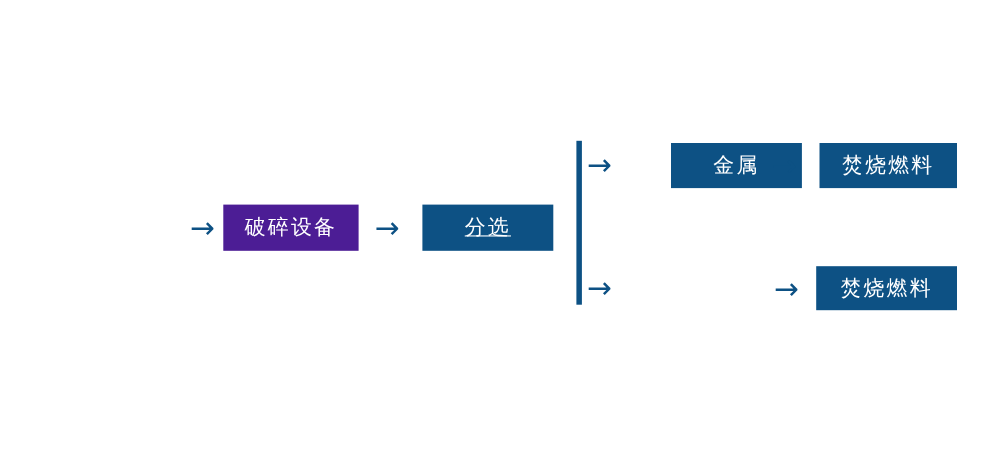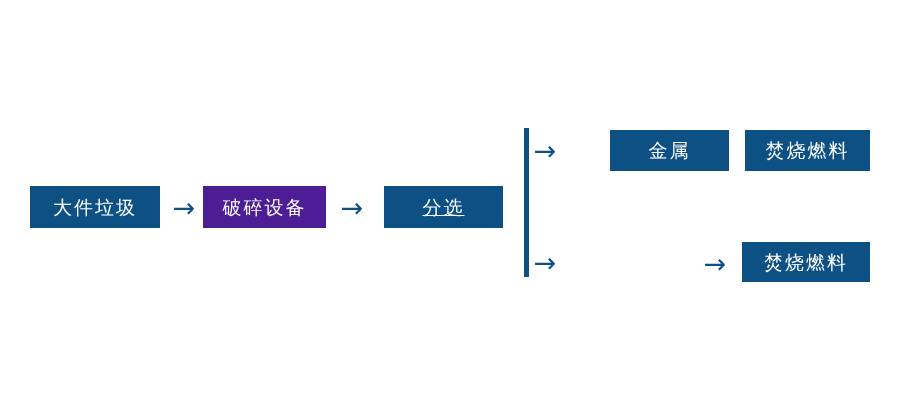--- a/index.html
+++ b/index.html
@@ -66,23 +66,20 @@
     display: flex;
     align-items: center;
     justify-content: center;
   }
 </style>
 </head>
 <body>
 
 <div id="flow-canvas">
 
-  <div class="node blue" style="left:30px; top:186px; width:130px; height:42px;">
-    <span>大件垃圾</span>
-  </div>
 
   <div class="arrow" style="left:165px; top:191px; width:38px; height:32px;">→</div>
 
   <div class="node red" style="left:203px; top:186px; width:123px; height:42px;">
     <span>破碎设备</span>
   </div>
 
   <div class="arrow" style="left:333px; top:191px; width:38px; height:32px;">→</div>
 
   <div class="node blue" style="left:384px; top:186px; width:119px; height:42px;text-decoration:underline;">

